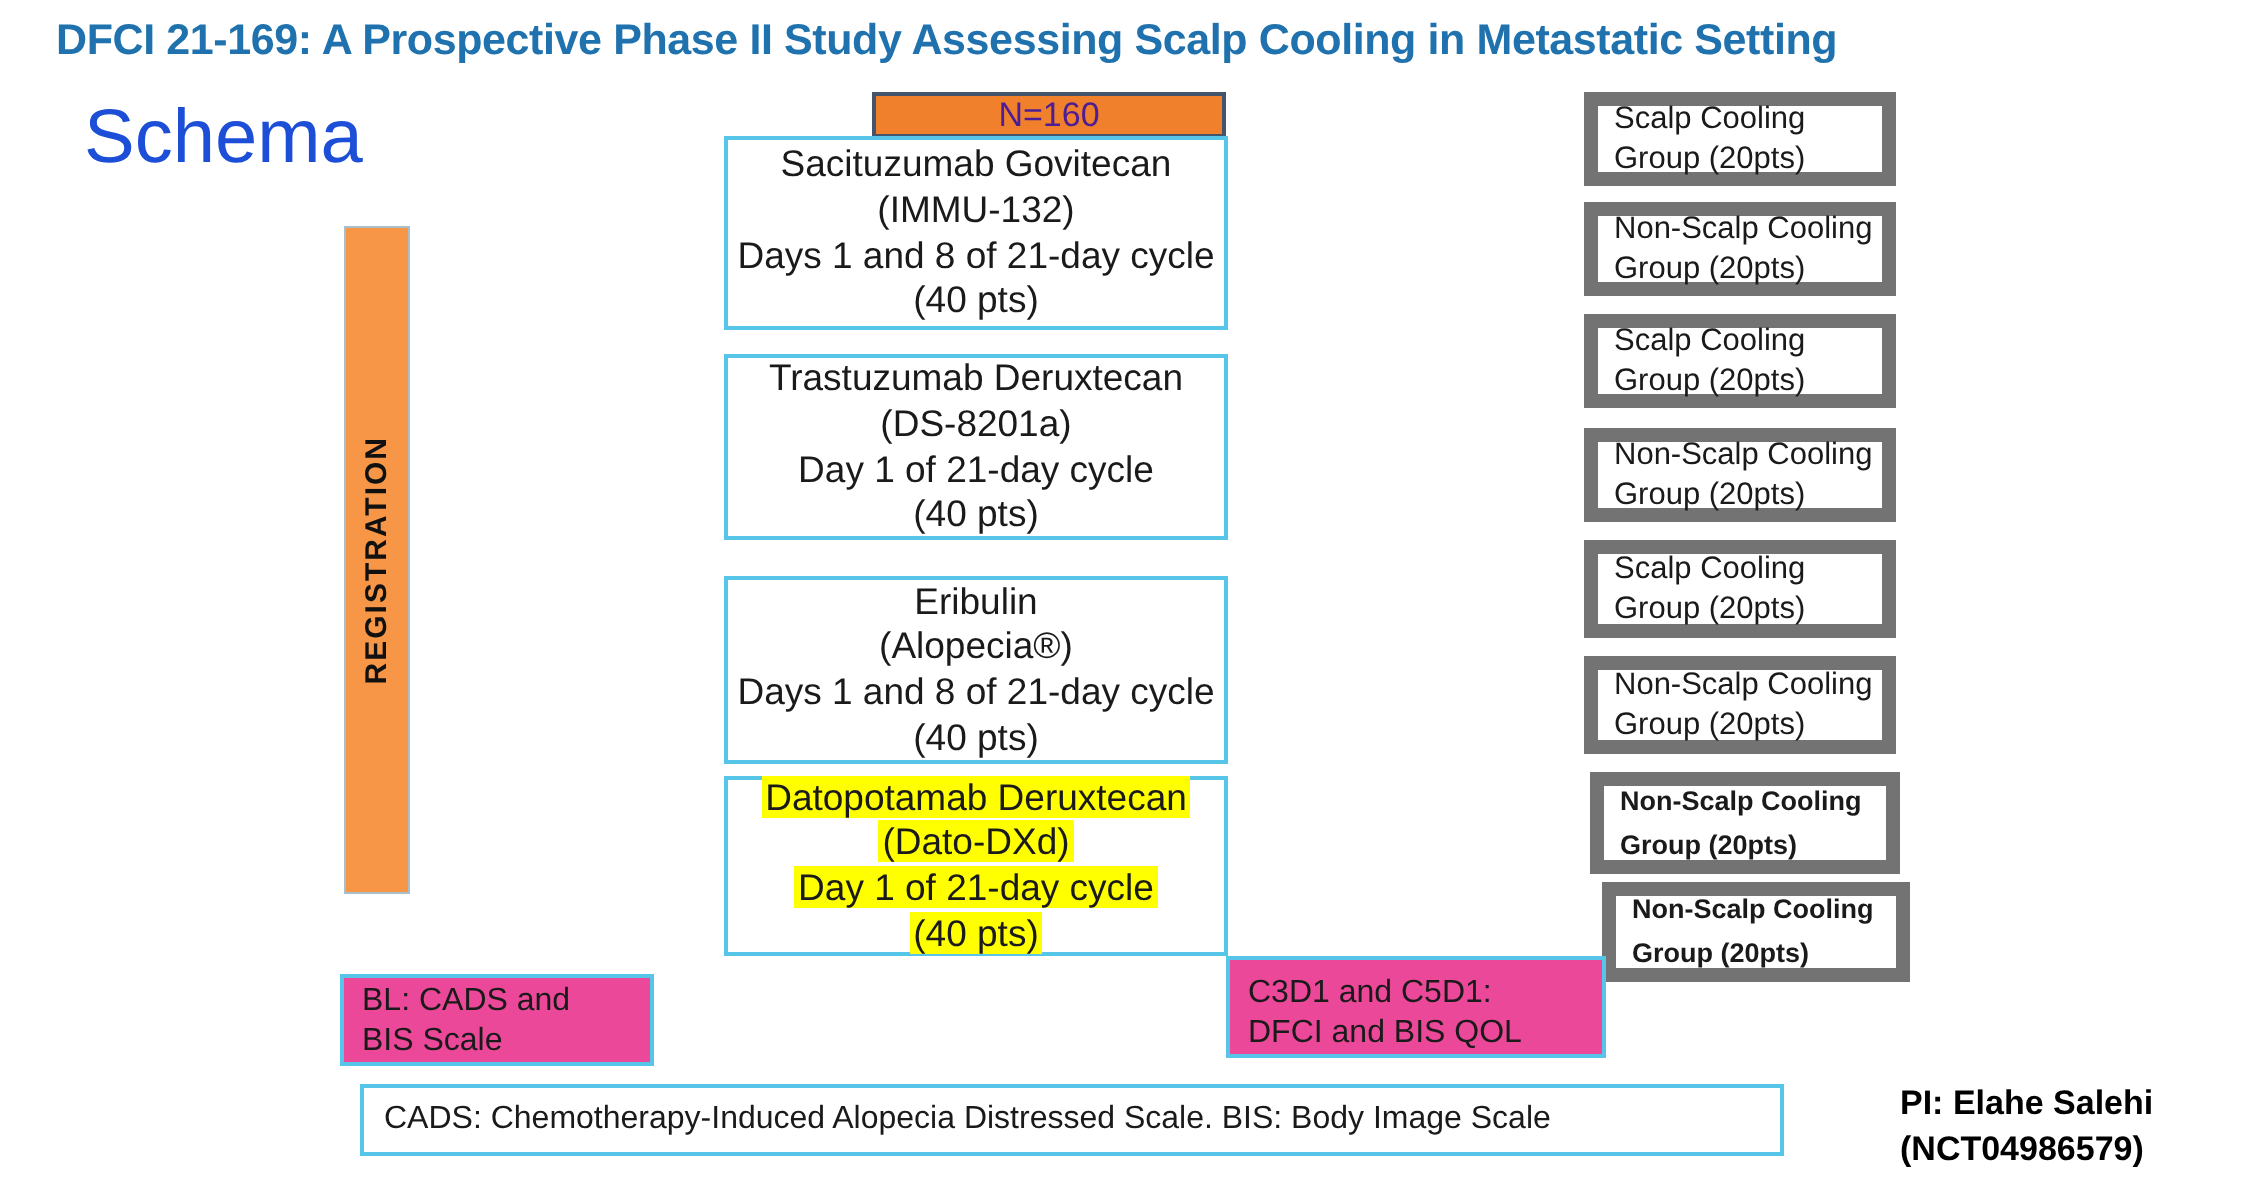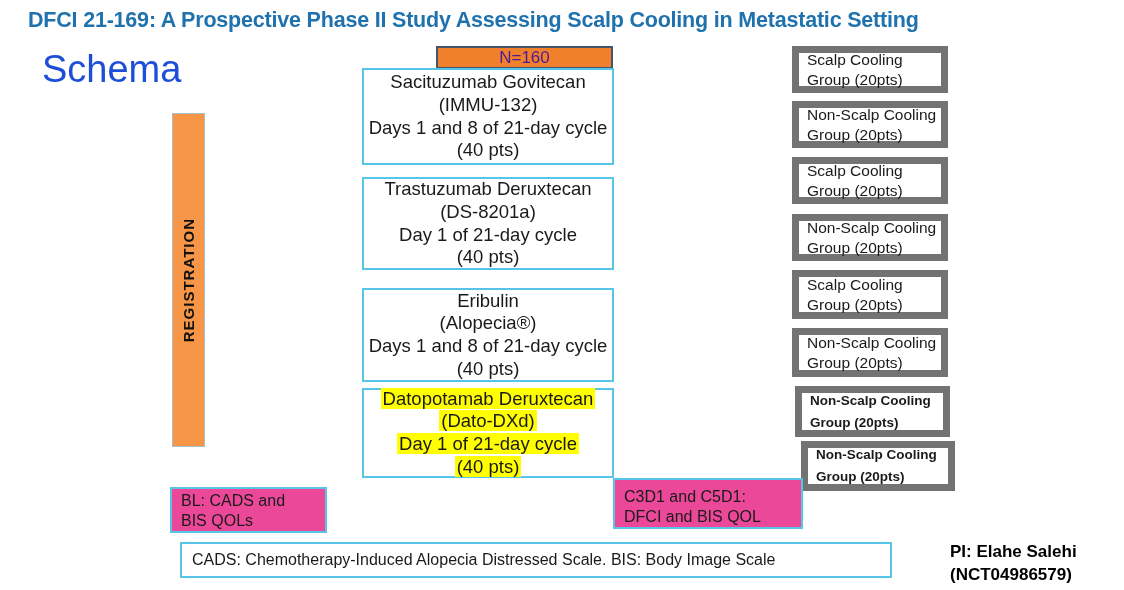--- a/index.html
+++ b/index.html
@@ -165,21 +165,21 @@
     <span>Non-Scalp Cooling</span>
     <span>Group (20pts)</span>
   </div>
   <div class="abs cool-box bold-box" style="top:441px;left:801px;width:154px;height:50px;">
     <span>Non-Scalp Cooling</span>
     <span>Group (20pts)</span>
   </div>
 
   <div class="abs qol-box" style="left:170px;top:487px;width:157px;height:46px;">
     <span>BL: CADS and</span>
-    <span>BIS QOLs</span>
+    <span>BIS Scale</span>
   </div>
   <div class="abs qol-box" style="left:613px;top:478px;width:190px;height:51px;">
     <span>C3D1 and C5D1:</span>
     <span>DFCI and BIS QOL</span>
   </div>
 
   <div class="abs legend-bar">
     <span>CADS: Chemotherapy-Induced Alopecia Distressed Scale. BIS: Body Image Scale</span>
   </div>
 

